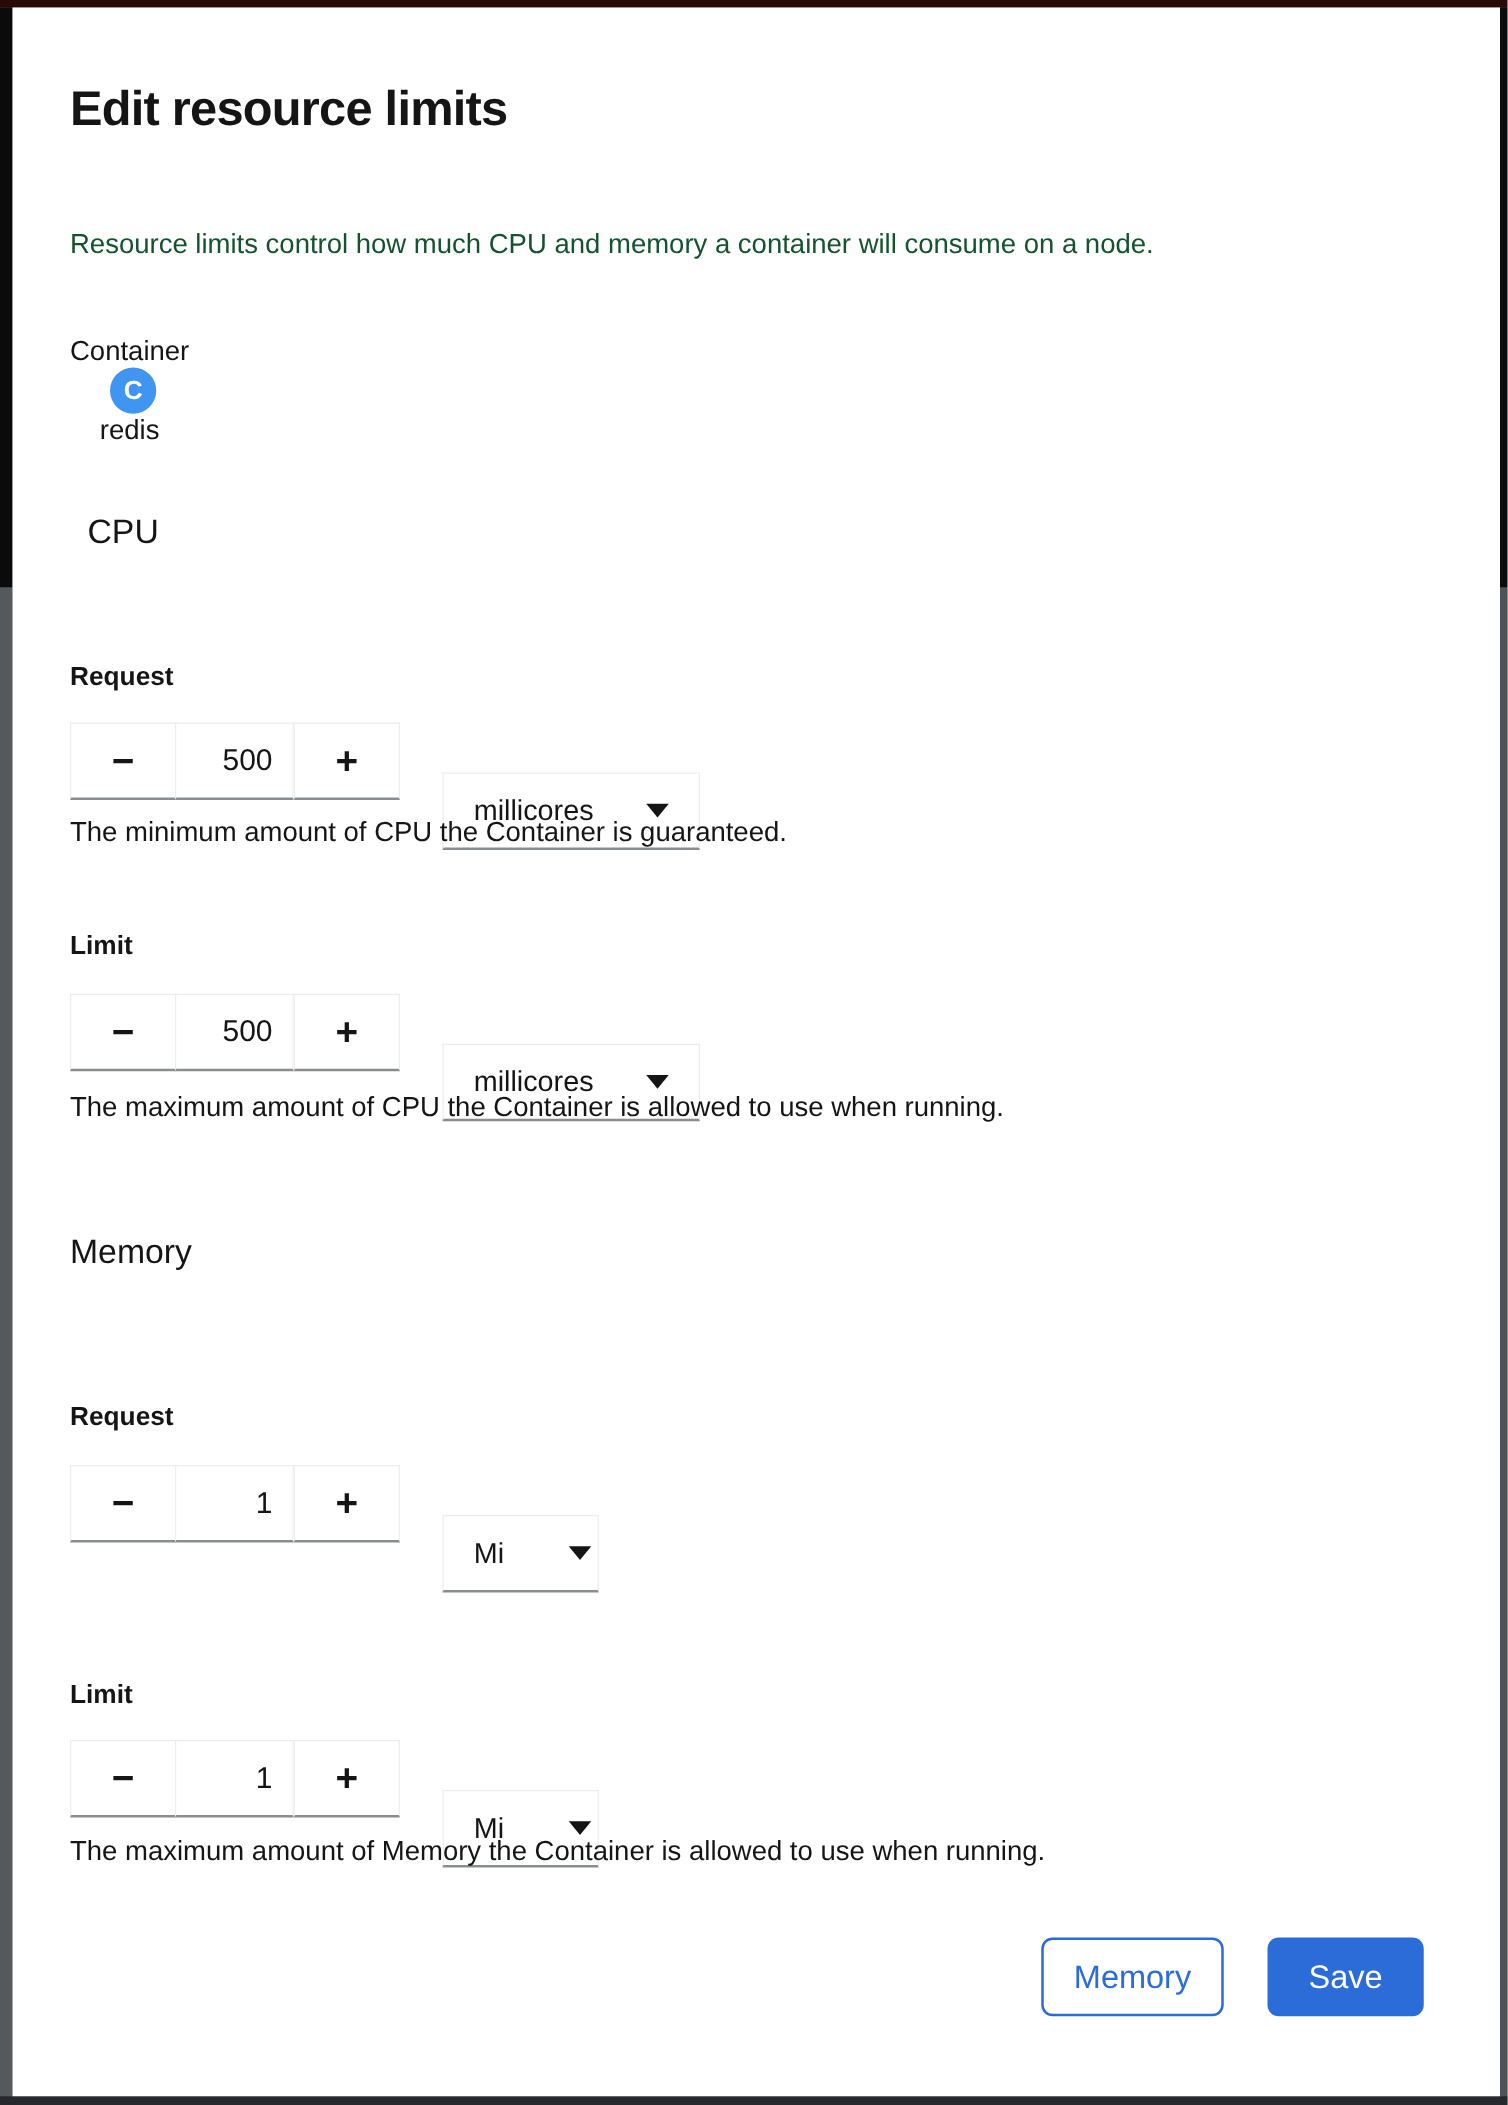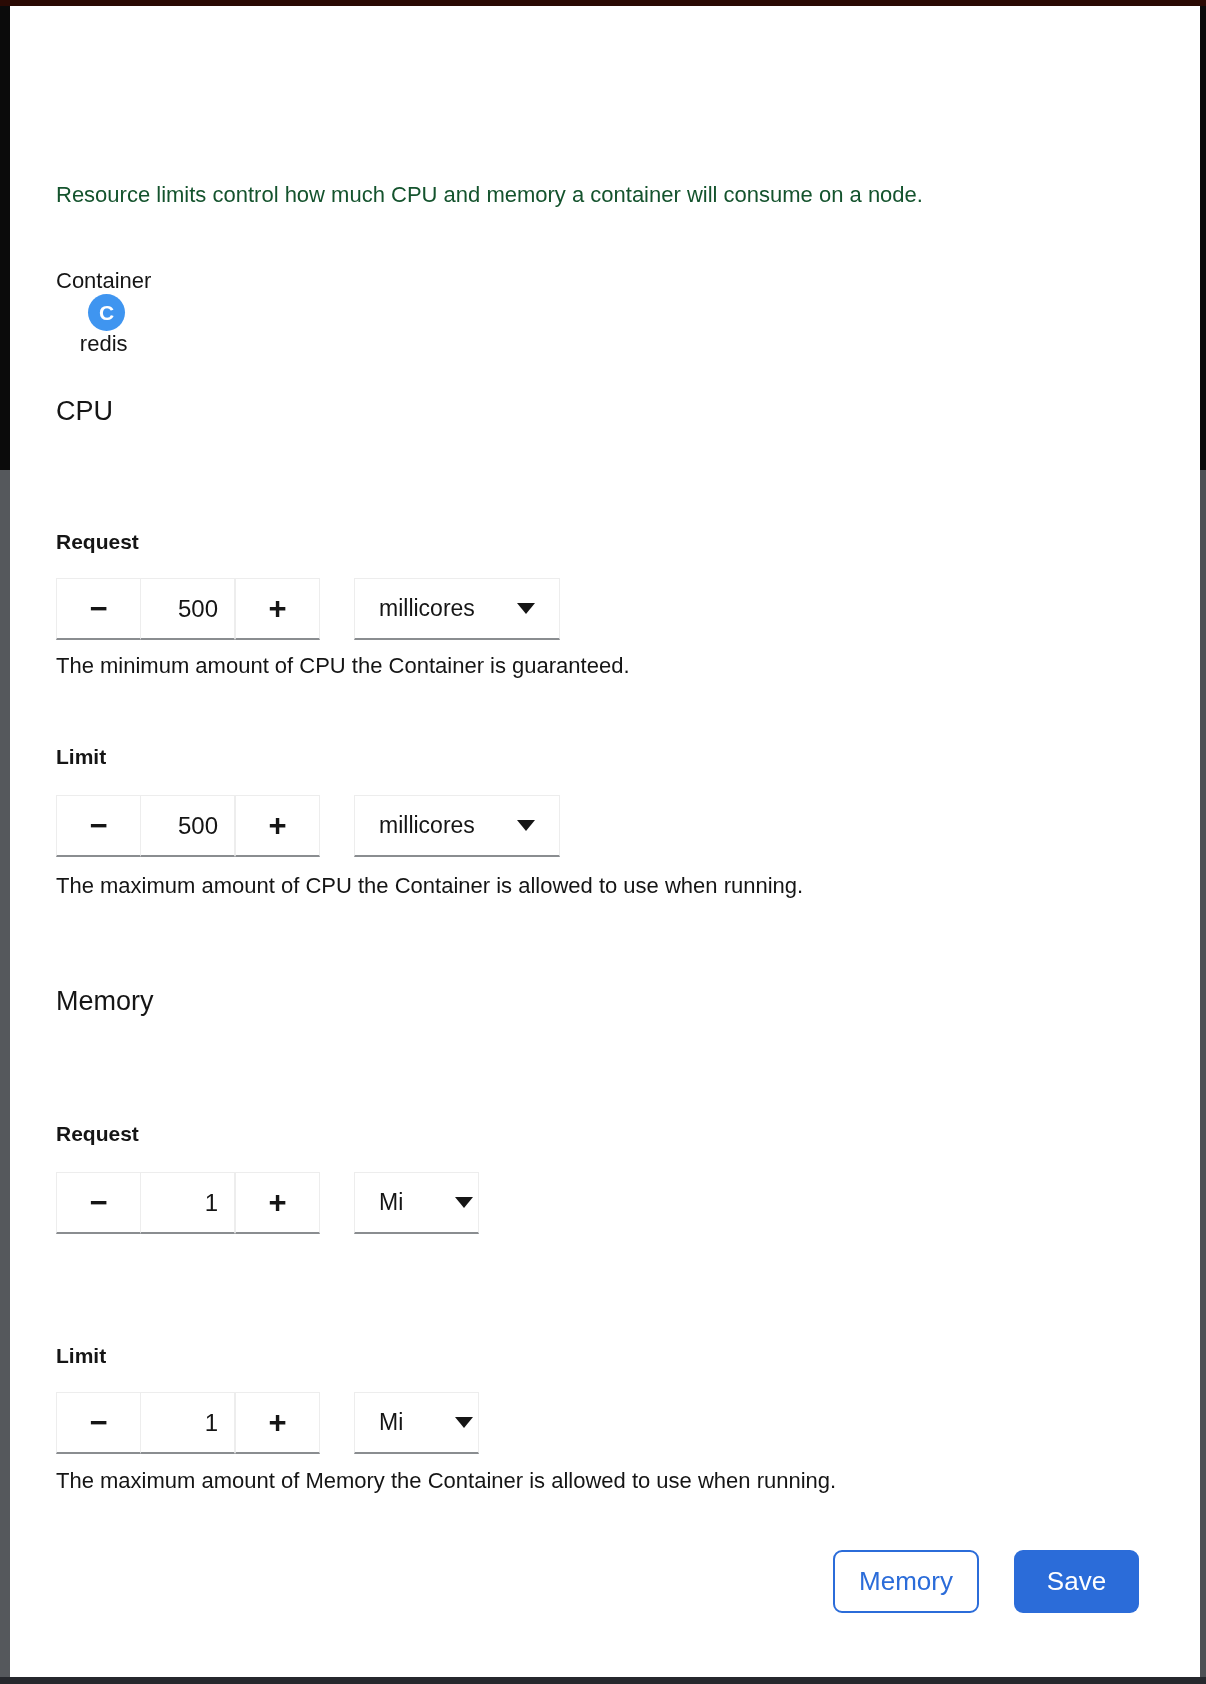--- a/index.html
+++ b/index.html
@@ -59,21 +59,21 @@
   .spin-value-box{width:95px;padding:0;}
   .spin-value-box input{
     width:100%;height:100%;border:none;outline:none;background:transparent;
     font-family:"Liberation Sans",sans-serif;font-size:24px;color:#151515;
     text-align:right;padding:0 16px 0 6px;box-sizing:border-box;
   }
   .unit-select{
     box-sizing:border-box;margin-left:34px;height:62px;background:#fff;cursor:pointer;
     border:1px solid #ededed;border-bottom:2px solid #8a8d90;
     display:flex;align-items:center;justify-content:space-between;
-    font-size:23px;color:#151515;padding:0 24px;
+    font-size:23px;color:#151515;padding:0 24px;margin-top:40px;
   }
   .unit-select.wide{width:206px;}
   .unit-select.narrow{width:125px;gap:24px;}
   .caret-down{
     width:0;height:0;border-left:9px solid transparent;border-right:9px solid transparent;
     border-top:11px solid #151515;margin-left:28px;flex:0 0 auto;
   }
 
   
   .btn{
@@ -95,30 +95,31 @@
 
 <div class="edge edge-top"></div>
 <div class="edge edge-left-dark"></div>
 <div class="edge edge-left-gray"></div>
 <div class="edge edge-right-dark"></div>
 <div class="edge edge-right-gray"></div>
 <div class="edge edge-bottom"></div>
 
 <div class="modal">
 
+  <h1 class="abs modal-title" style="margin:0;">Edit resource limits</h1>
 
   <p class="abs modal-desc" style="margin:0;">Resource limits control how much CPU and memory a container will consume on a node.</p>
 
   <div class="abs container-row">
     <span>Container</span>
     <span class="resource-badge">C</span>
     <span>redis</span>
   </div>
 
-  <h2 class="abs section-heading" style="top:390px;margin:0;">CPU</h2>
+  <h2 class="abs section-heading" style="top:390px;margin:14px;">CPU</h2>
 
   <div class="abs field-label" style="top:524px;">Request</div>
 
   <div class="abs control-row" style="top:572px;">
     <div class="spin-box spin-btn">−</div>
     <div class="spin-box spin-value-box">
       <input type="text" value="500" style="">
     </div>
     <div class="spin-box spin-btn">+</div>
     <div class="unit-select wide">

